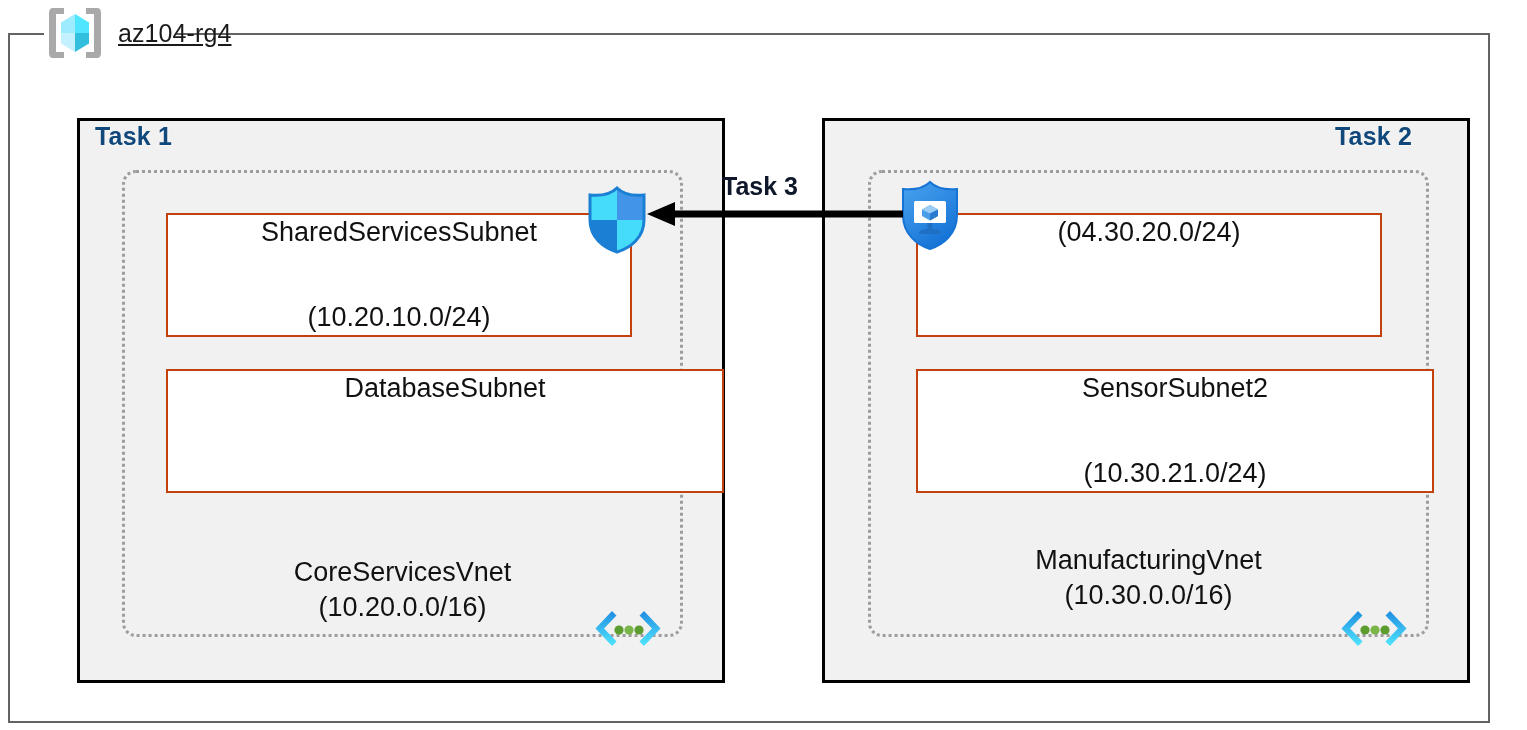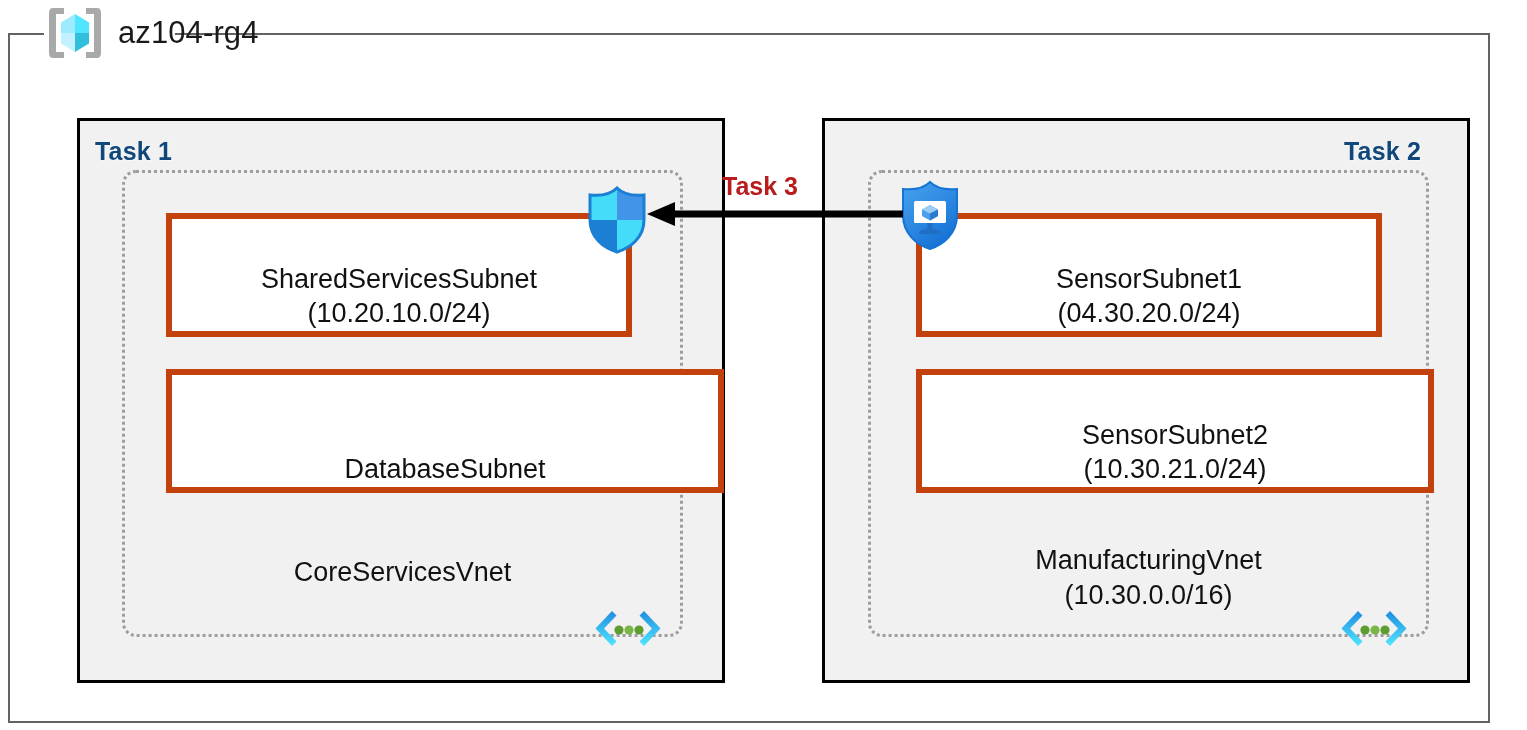--- a/index.html
+++ b/index.html
@@ -9,44 +9,44 @@
   
   .rg-frame{position:absolute;left:8px;top:33px;width:1482px;height:690px;box-sizing:border-box;}
   .rg-edge{position:absolute;background:#636363;}
   .rg-left{left:0;top:0;width:2px;height:690px;}
   .rg-bottom{left:0;top:688px;width:1482px;height:2px;}
   .rg-right{left:1480px;top:0;width:2px;height:690px;}
   .rg-top-a{left:0;top:0;width:36px;height:2px;}
   .rg-top-b{left:167px;top:0;width:1313px;height:2px;}
 
   .rg-header{position:absolute;left:36px;top:2px;display:flex;align-items:center;gap:12px;height:60px;transform:translateY(-32px);}
-  .rg-title{font-size:31px;color:#1a1a1a;white-space:nowrap;letter-spacing:.1px;}
+  .rg-title{font-size:25px;color:#1a1a1a;white-space:nowrap;letter-spacing:.1px;text-decoration:underline;}
 
   
   .rg-icon{position:relative;width:62px;height:58px;flex:0 0 62px;}
   .rg-icon svg{display:block;}
 
   
   .task-box{position:absolute;box-sizing:border-box;background:#f1f1f1;border:3px solid #000;}
   #task1-box{left:77px;top:118px;width:648px;height:565px;}
   #task2-box{left:822px;top:118px;width:648px;height:565px;}
 
-  .task-label{position:absolute;top:137px;font-size:25px;font-weight:bold;color:#10487c;
+  .task-label{position:absolute;top:122px;font-size:25px;font-weight:bold;color:#10487c;
               text-shadow:1px 1px 0 rgba(255,255,255,.55);letter-spacing:.2px;z-index:6;}
   #task1-label{left:95px;}
-  #task2-label{left:1335px;margin-left:9px;}
+  #task2-label{left:1335px;}
 
   
   .vnet-box{position:absolute;box-sizing:border-box;border:3px dotted #9d9d9d;border-radius:14px;background:transparent;}
   #vnet1-box{left:122px;top:170px;width:561px;height:467px;}
   #vnet2-box{left:868px;top:170px;width:561px;height:467px;}
 
   
-  .subnet-box{position:absolute;box-sizing:border-box;background:#ffffff;border:6px solid #c2410c;
-              display:flex;flex-direction:column;align-items:center;justify-content:flex-end;}
+  .subnet-box{position:absolute;box-sizing:border-box;background:#ffffff;border:2px solid #c2410c;
+              display:flex;flex-direction:column;align-items:center;justify-content:space-between;}
   .subnet-line{font-size:27px;color:#111;line-height:1.28;white-space:nowrap;}
 
   #sub-shared{left:166px;top:213px;width:466px;height:124px;}
   #sub-database{left:166px;top:369px;width:558px;height:124px;}
   #sub-sensor1{left:916px;top:213px;width:466px;height:124px;}
   #sub-sensor2{left:916px;top:369px;width:518px;height:124px;}
 
   
   .vnet-caption{position:absolute;text-align:center;font-size:27px;color:#111;line-height:1.28;white-space:nowrap;}
   #vnet1-caption{left:122px;top:543px;width:561px;margin-top:12px;}
@@ -57,21 +57,21 @@
   #vnet1-icon{left:595px;top:609px;}
   #vnet2-icon{left:1341px;top:609px;}
 
   
   .shield-icon{position:absolute;}
   #nsg-icon{left:586px;top:186px;width:62px;height:68px;z-index:7;}
   #bastion-icon{left:898px;top:179px;width:64px;height:72px;z-index:7;}
 
   
   .arrow-wrap{position:absolute;left:645px;top:196px;width:262px;height:36px;z-index:8;}
-  #task3-label{position:absolute;left:722px;top:172px;font-size:25px;font-weight:bold;color:#b91c1c;
+  #task3-label{position:absolute;left:722px;top:172px;font-size:25px;font-weight:bold;color:#0f172a;
                background:transparent;z-index:9;white-space:nowrap;}
 </style>
 </head>
 <body>
 
 <div id="stage">
 
   <div class="rg-frame">
     <div class="rg-edge rg-left"></div>
     <div class="rg-edge rg-right"></div>
@@ -109,20 +109,21 @@
     <div class="subnet-line">SharedServicesSubnet</div>
     <div class="subnet-line">(10.20.10.0/24)</div>
   </div>
 
   <div class="subnet-box" id="sub-database">
     <div class="subnet-line">DatabaseSubnet</div>
   </div>
 
   <div class="vnet-caption" id="vnet1-caption">
     <div>CoreServicesVnet</div>
+    <div>(10.20.0.0/16)</div>
   </div>
 
   <div class="vnet-icon" id="vnet1-icon">
     <svg width="66" height="40" viewBox="0 0 66 40">
       <defs>
         <linearGradient id="chevGrad1" x1="0" y1="0" x2="0" y2="1">
           <stop offset="0%" stop-color="#1f8ce0"></stop>
             <stop offset="100%" stop-color="#50e6ff"></stop>
         </linearGradient>
       </defs>
@@ -133,21 +134,20 @@
       <circle cx="44" cy="21" r="4.6" fill="#5d9c2e"></circle>
     </svg>
   </div>
 
   <div class="task-box" id="task2-box"></div>
   <div class="task-label" id="task2-label">Task 2</div>
 
   <div class="vnet-box" id="vnet2-box"></div>
 
   <div class="subnet-box" id="sub-sensor1">
-    <div class="subnet-line">SensorSubnet1</div>
     <div class="subnet-line">(04.30.20.0/24)</div>
   </div>
 
   <div class="subnet-box" id="sub-sensor2">
     <div class="subnet-line">SensorSubnet2</div>
     <div class="subnet-line">(10.30.21.0/24)</div>
   </div>
 
   <div class="vnet-caption" id="vnet2-caption">
     <div>ManufacturingVnet</div>

